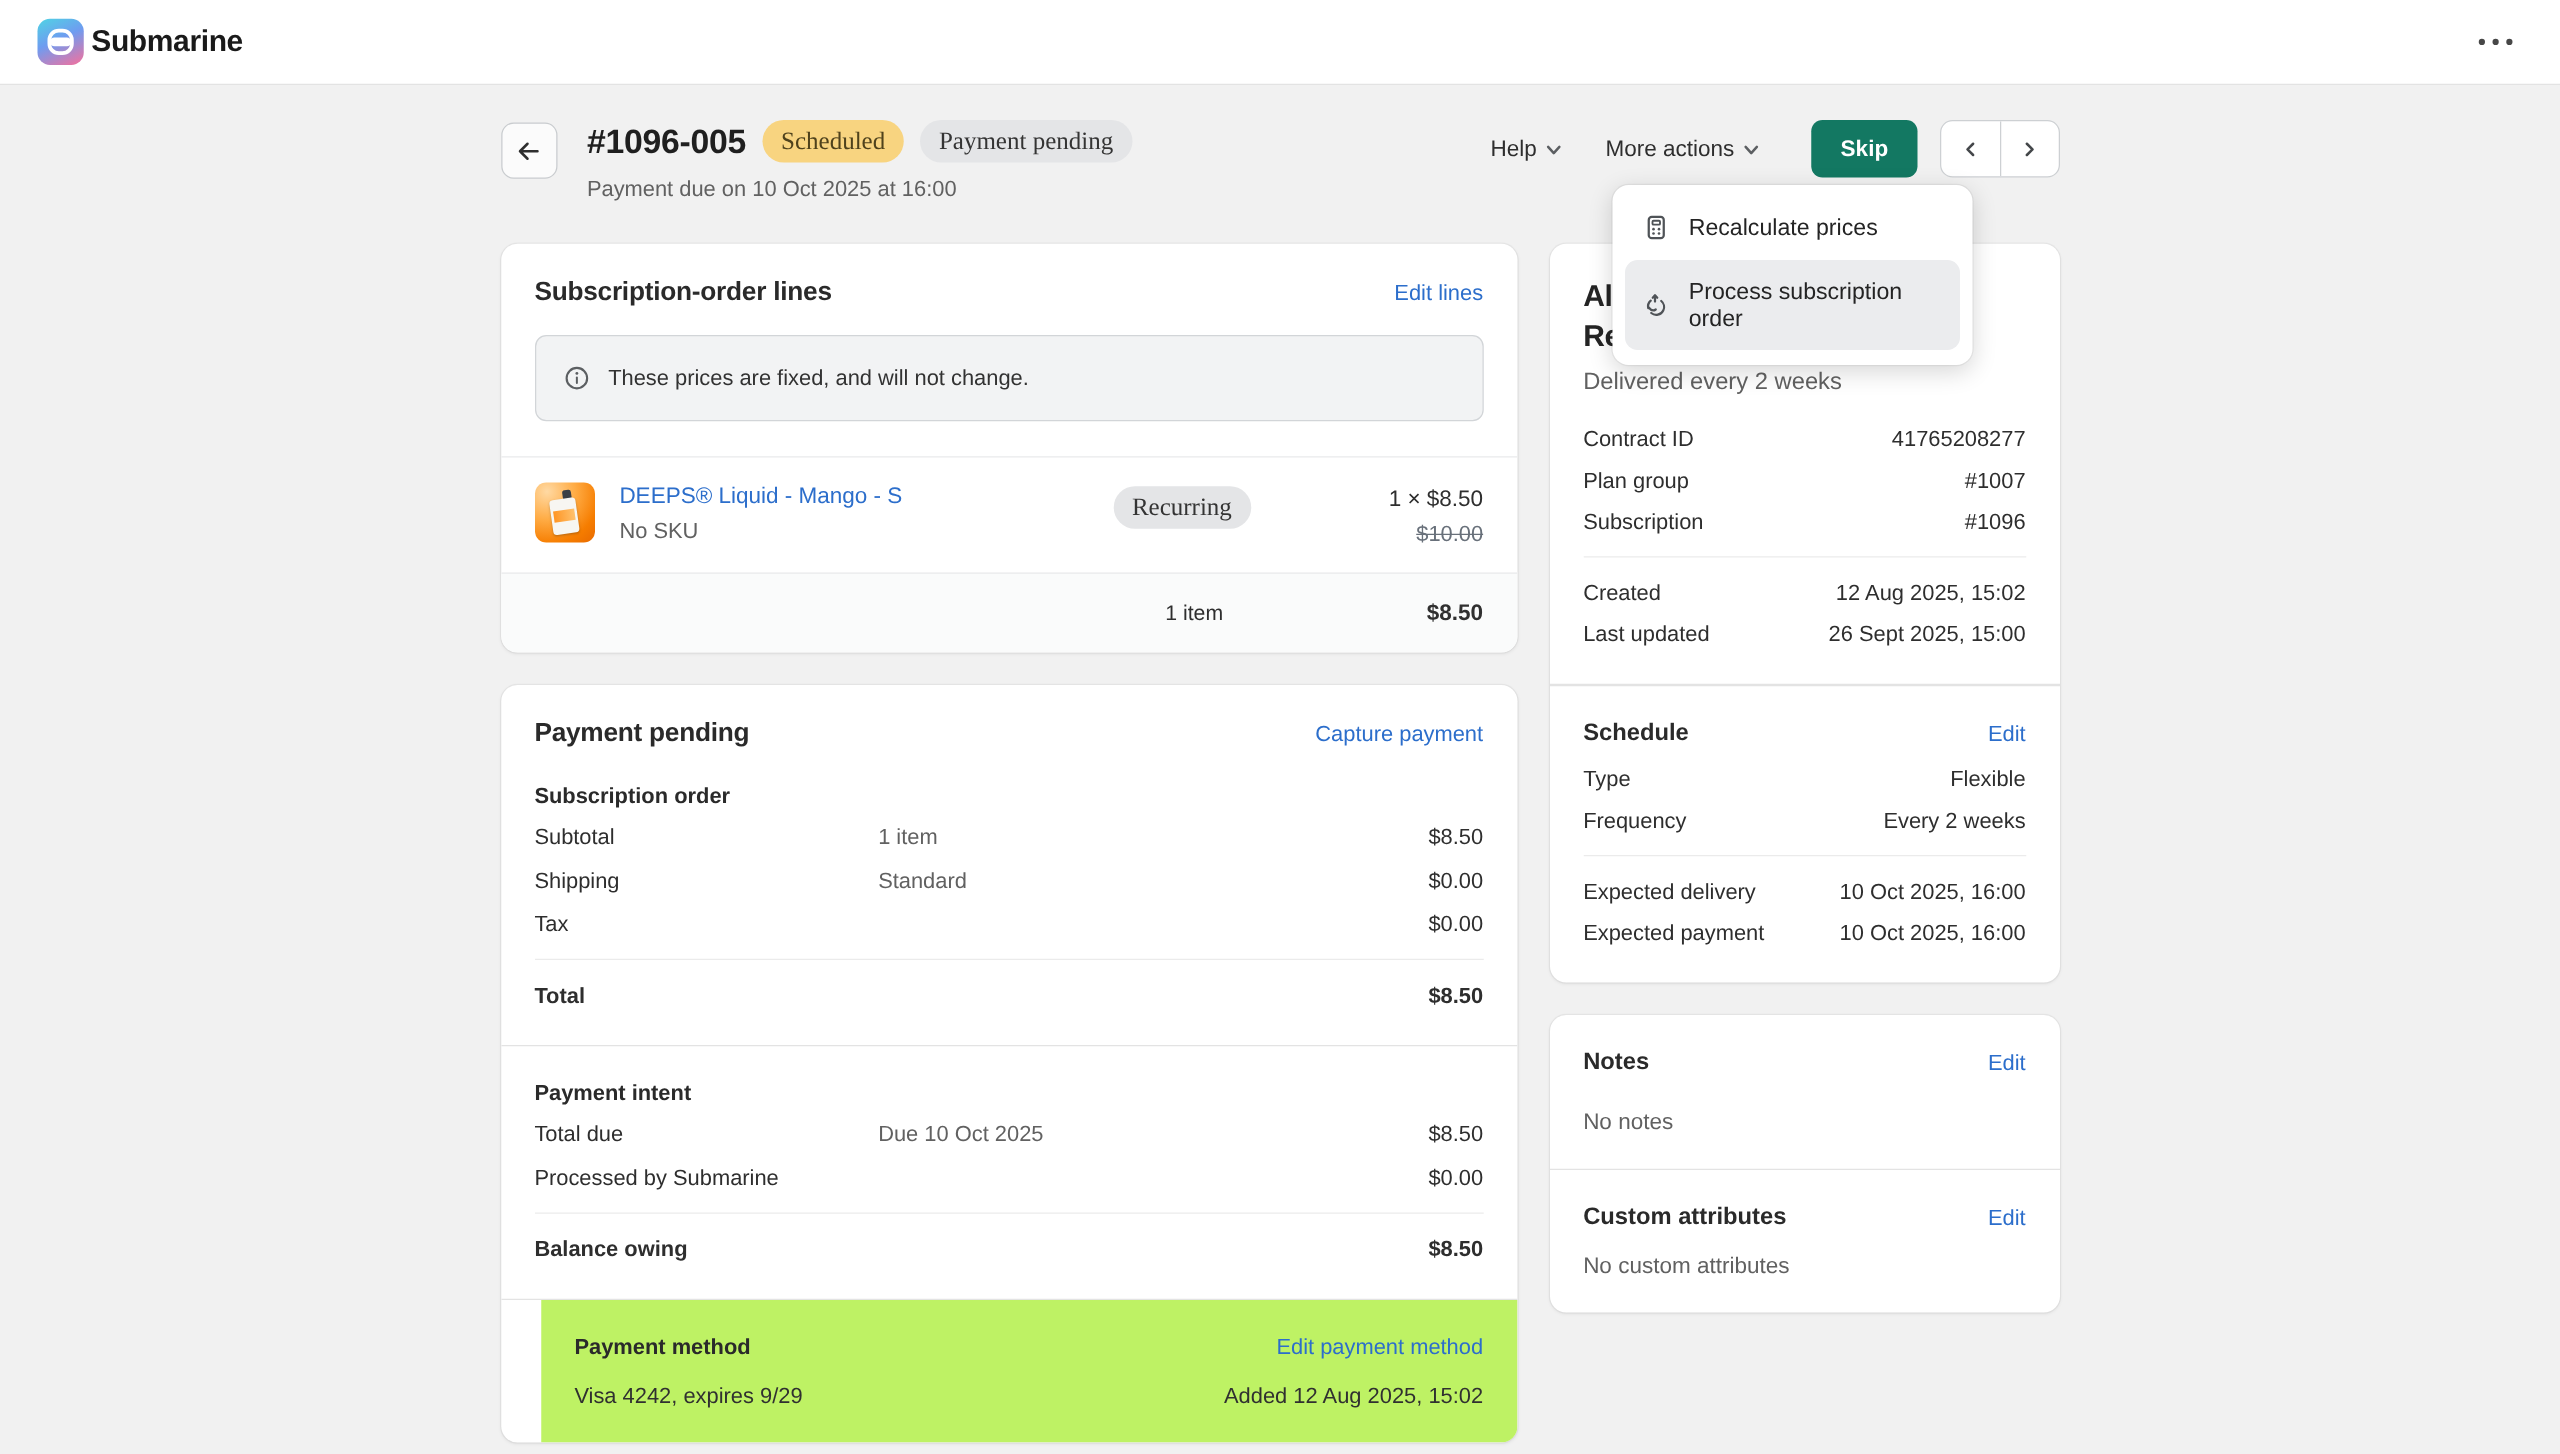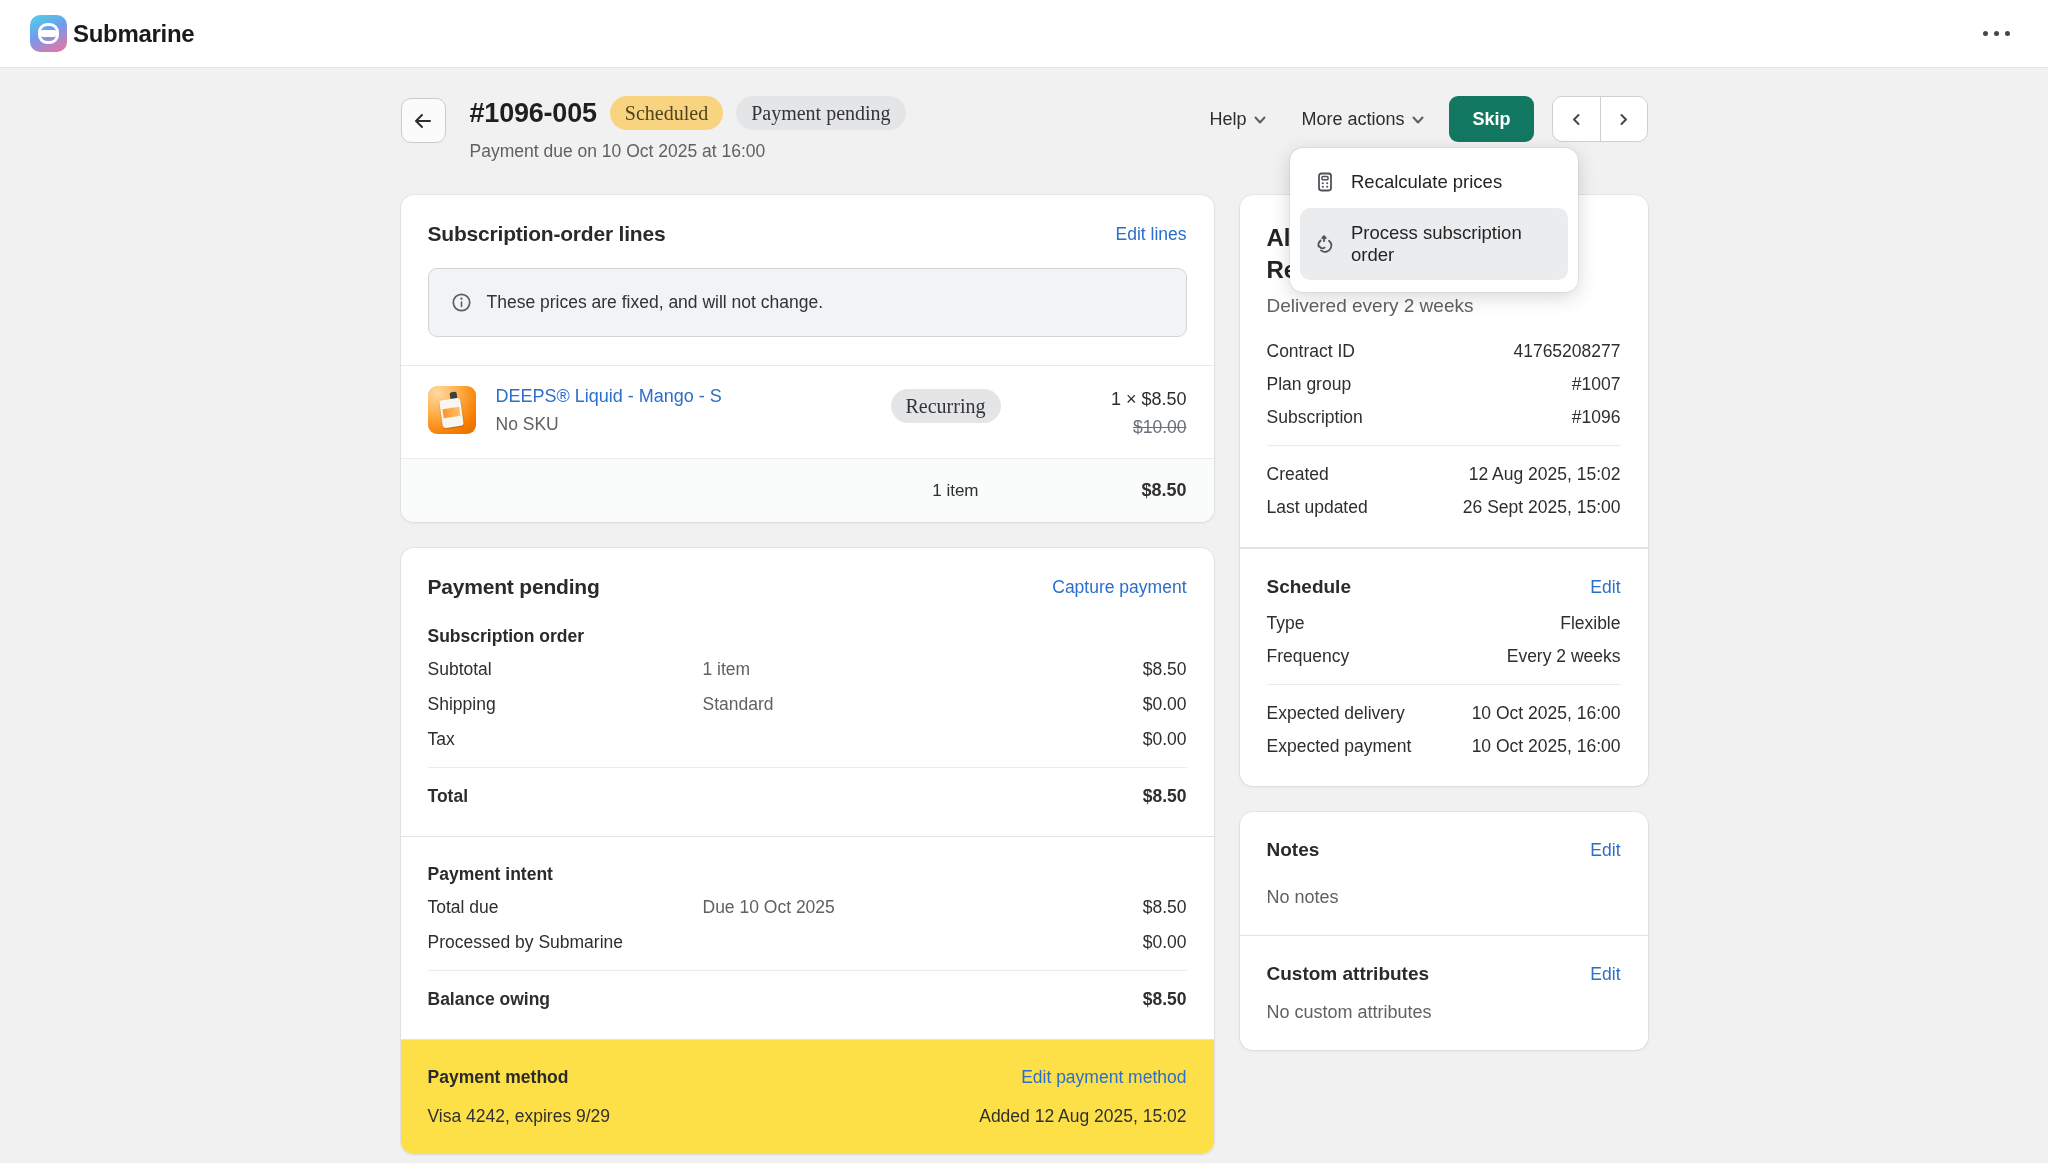--- a/index.html
+++ b/index.html
@@ -50,21 +50,21 @@
   .badge.neutral { background:#e4e5e7; color:#343434; }
   .page-subtitle { margin-top:11px; color:#616161; font-size:17.5px; }
   .header-actions { margin-left:auto; display:flex; align-items:center; gap:10px; height:46px; }
   .text-btn {
     display:flex; align-items:center; gap:7px; font-size:18px; color:#2e2e2e;
     padding:8px 12px; cursor:pointer; white-space:nowrap;
   }
   .text-btn svg { margin-top:2px; }
   .skip-btn {
     background:#137862; color:#ffffff; font-size:18px; font-weight:600;
-    border:none; border-radius:9px; padding:0 23px; height:46px; cursor:pointer; margin-left:2px;
+    border:none; border-radius:9px; padding:0 23px; height:46px; cursor:pointer; margin-left:19px;
   }
   .pager { display:flex; border:1px solid #cdd0d3; border-radius:10px; background:#ffffff; overflow:hidden; height:46px; margin-left:8px; }
   .pager .pg { width:47px; display:flex; align-items:center; justify-content:center; cursor:pointer; }
   .pager .pg + .pg { border-left:1px solid #cdd0d3; }
 
   
   .main { display:flex; gap:26px; margin-top:33px; align-items:flex-start; }
   .col-left { width:813px; }
   .col-right { width:408px; }
   .card {
@@ -114,21 +114,21 @@
   
   .section { padding:27px; }
   .sec-head { display:flex; justify-content:space-between; align-items:center; }
   .pay-sub-head { margin-top:27px; }
   .prow { display:flex; align-items:baseline; line-height:26px; margin-top:9px; font-size:17.5px; }
   .prow:first-of-type { margin-top:16px; }
   .prow .lab { width:275px; flex:0 0 auto; color:#2e2e2e; }
   .prow .det { color:#616161; }
   .prow .val { margin-left:auto; color:#2e2e2e; }
   .prow.bold .lab, .prow.bold .val { font-weight:700; }
-  .method-sec { background:#fde047; }
+  .method-sec { background:#bef264;margin-left:32px; }
   .method-info { display:flex; justify-content:space-between; margin-top:18px; font-size:17.5px; }
 
   
   .sum-title { font-size:24px; font-weight:650; line-height:32px; letter-spacing:-0.2px; color:#242424; }
   .sum-delivery { color:#616161; font-size:19px; margin-top:9px; }
   .krow { display:flex; justify-content:space-between; line-height:26px; margin-top:7px; font-size:17.5px; }
   .krow .k { color:#2e2e2e; }
   .krow .v { text-align:right; color:#2e2e2e; }
   .rows-block { margin-top:21px; }
   .sec-h { font-size:19px; font-weight:650; color:#2a2a2a; }

